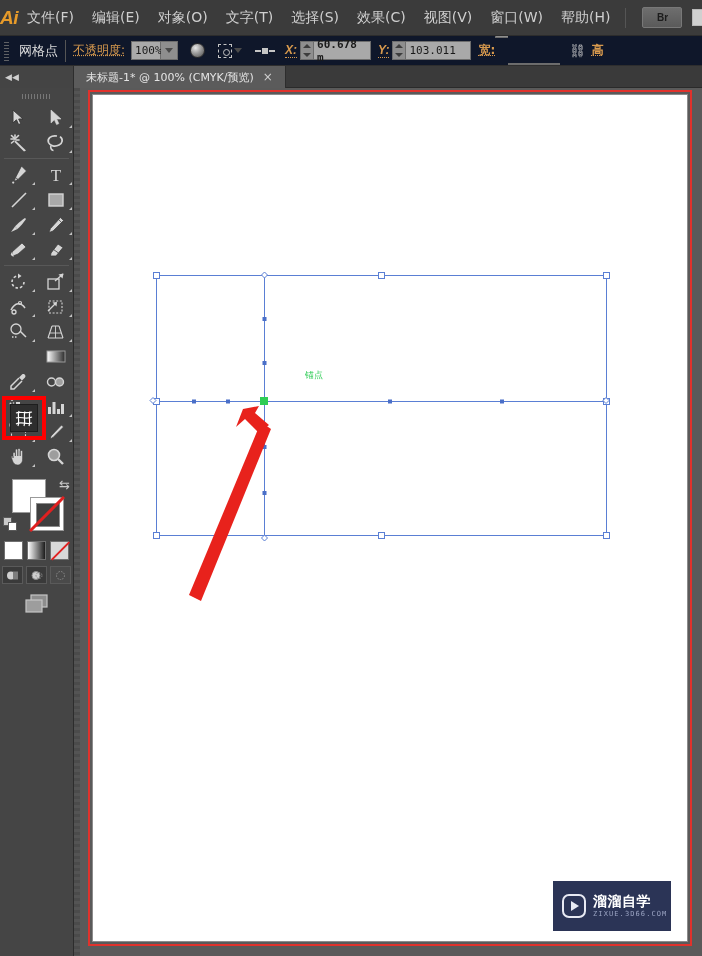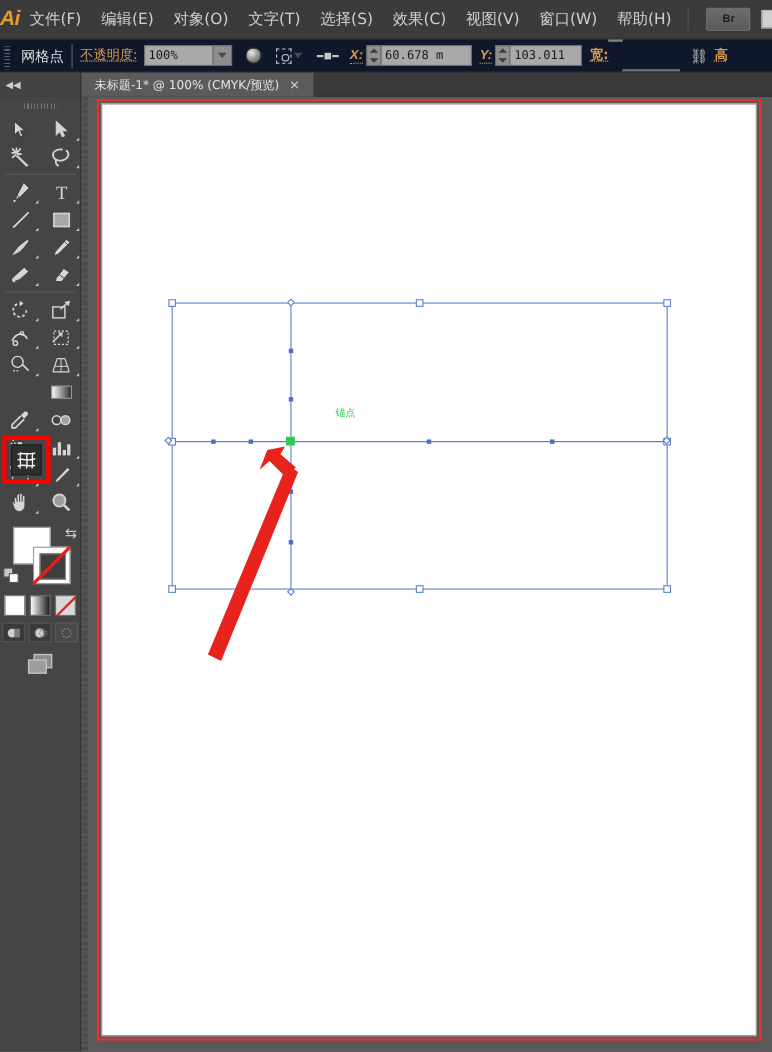--- a/index.html
+++ b/index.html
@@ -283,21 +283,21 @@
     </div>
   </div>
 
   <div class="controlbar">
     <div class="grip"></div>
     <div class="cb-title">网格点</div>
     <div class="cb-sep"></div>
 
     <div class="lbl-link">不透明度:</div>
     <div style="display:flex;margin-left:6px;">
-      <div class="field" style="width:63px;">100%</div>
+      <div class="field" style="width:30px;">100%</div>
       <div class="fld-drop">
         <div class="caret-sm"></div>
       </div>
     </div>
 
     <div style="margin-left:12px;">
       <div class="sphere"></div>
     </div>
 
     <div style="display:flex;align-items:center;gap:2px;margin-left:13px;">
@@ -310,21 +310,21 @@
         <b></b>
         <i></i>
     </div>
 
     <div class="axis-lbl" style="margin-left:10px;">X:</div>
     <div style="display:flex;">
       <div class="spinner">
         <div class="sp-up"></div>
         <div class="sp-dn"></div>
       </div>
-      <div class="field" style="width:83px;">60.678 m</div>
+      <div class="field" style="width:58px;font-weight:bold;">60.678 m</div>
     </div>
 
     <div class="axis-lbl" style="margin-left:7px;">Y:</div>
     <div style="display:flex;">
       <div class="spinner">
         <div class="sp-up"></div>
         <div class="sp-dn"></div>
       </div>
       <div class="field" style="width:66px;">103.011 </div>
     </div>
@@ -702,17 +702,24 @@
 
         <g>
           <path d="M176 330 L162 318 L166 311 L150 314 L143 332 L152 324 L166 338 Z" fill="#e8221c"></path>
           <path d="M168 327 L96 500 L108 506 L178 334 Z" fill="#e8221c"></path>
         </g>
       </svg>
 
       <div class="anchor-label">锚点</div>
 
 
+      <div class="watermark">
+        <div class="wm-play"></div>
+        <div class="wm-txt">
+          <span class="wm-main">溜溜自学</span>
+          <span class="wm-sub">ZIXUE.3D66.COM</span>
+        </div>
+      </div>
 
     </div>
   </div>
 
 </div>
 
 </body></html>

